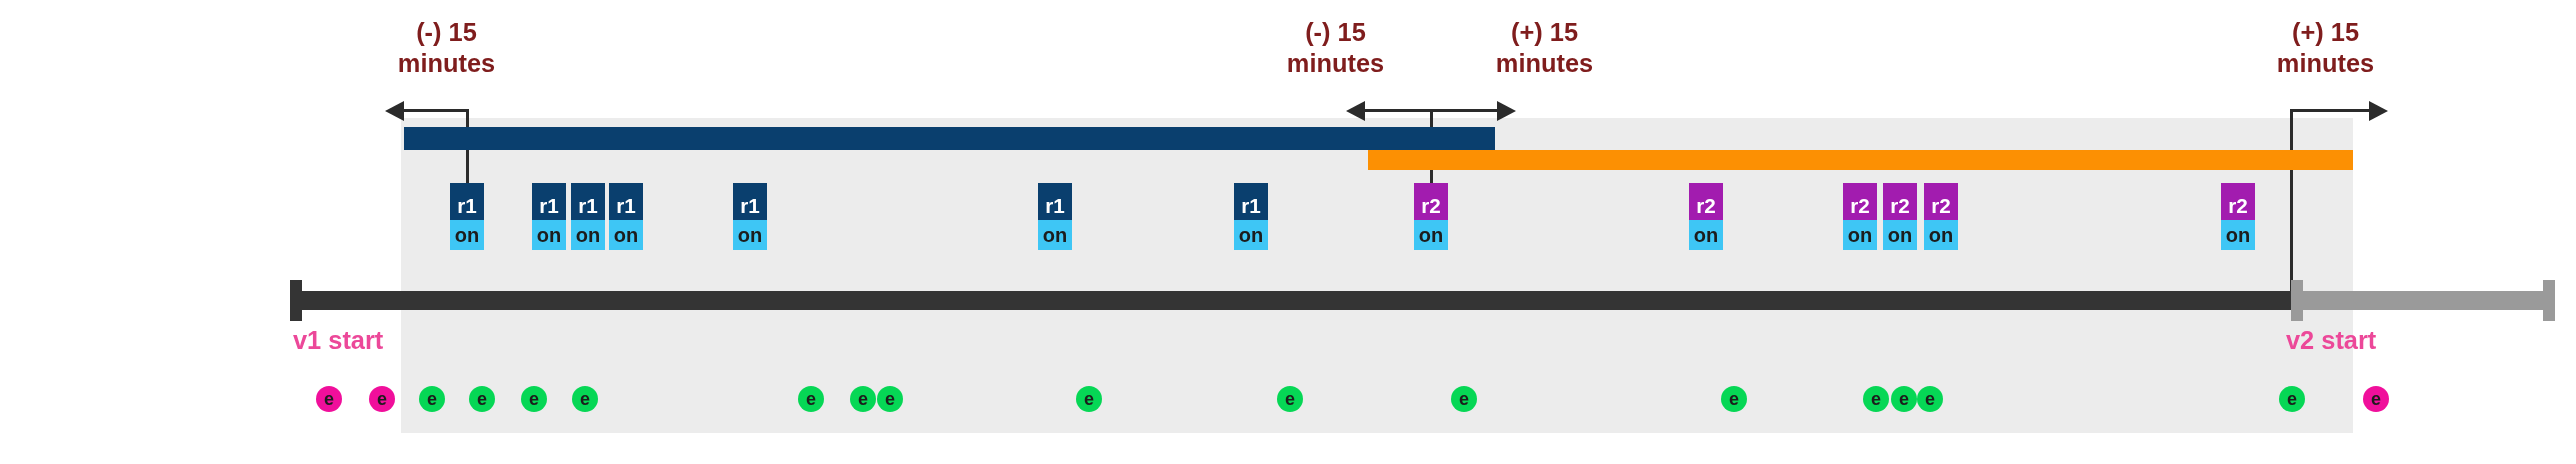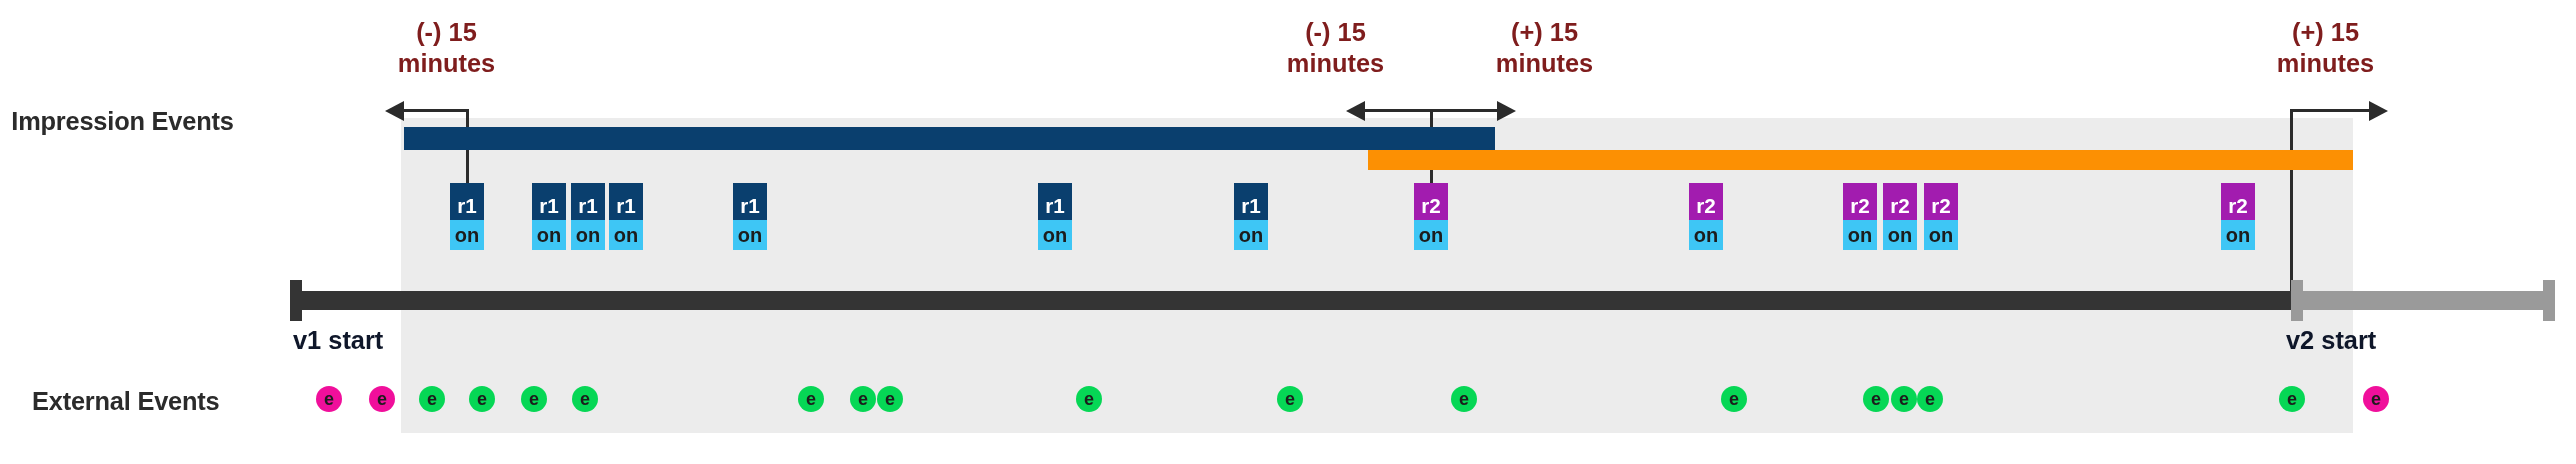--- a/index.html
+++ b/index.html
@@ -53,21 +53,21 @@
   
   .tl-bar{position:absolute;height:19px;}
   .tl-bar.dark{background:#343434;}
   .tl-bar.light{background:#9a9a9a;}
   .tl-cap{position:absolute;width:12.2px;height:41px;}
   .tl-cap.dark{background:#343434;}
   .tl-cap.light{background:#9a9a9a;}
 
   .tl-text{
     position:absolute;
-    font-size:25.4px;font-weight:700;color:#0f172a;
+    font-size:25.4px;font-weight:700;color:#ec4899;
     white-space:nowrap;
   }
 
   
   .ev{
     position:absolute;
     width:26px;height:26px;border-radius:50%;
     display:flex;align-items:center;justify-content:center;
     font-size:18px;font-weight:600;
     line-height:1;
@@ -140,21 +140,20 @@
       <div class="vline" style="left: 2290px; top: 109px; height: 188px;"></div>
       <div class="hline" style="left: 2291px; top: 109px; width: 78px;"></div>
       <div class="arrow right" style="top: 101px; left: 2369px;"></div>
     </div>
 
   <div id="vbars">
       <div class="vbar v1" style="left: 404px; top: 127px; width: 1091px; height: 22.6px; background: rgb(10, 63, 110);"></div>
       <div class="vbar v2" style="left: 1368px; top: 150px; width: 985px; height: 20px; background: rgb(252, 144, 3);"></div>
     </div>
 
-  <div class="row-label" id="impression-label" style="left:11.3px; top:107px;">Impression Events</div>
 
   <div id="chips">
       <div class="chip r1" style="left: 450px; top: 183px;">r1</div>
       <div class="chip on" style="left: 450px; top: 220px;">on</div>
       <div class="chip r1" style="left: 532px; top: 183px;">r1</div>
       <div class="chip on" style="left: 532px; top: 220px;">on</div>
       <div class="chip r1" style="left: 571px; top: 183px;">r1</div>
       <div class="chip on" style="left: 571px; top: 220px;">on</div>
       <div class="chip r1" style="left: 609px; top: 183px;">r1</div>
       <div class="chip on" style="left: 609px; top: 220px;">on</div>
@@ -181,21 +180,20 @@
   <div id="timeline">
       <div class="tl-cap dark" style="left: 290px; top: 280px;"></div>
       <div class="tl-bar dark" style="left: 290px; top: 291px; width: 2002px;"></div>
       <div class="tl-cap light" style="left: 2291px; top: 280px;"></div>
       <div class="tl-bar light" style="left: 2291px; top: 291px; width: 264px;"></div>
       <div class="tl-cap light" style="left: 2543px; top: 280px;"></div>
       <div class="tl-text" style="left: 293px; top: 326px;">v1 start</div>
       <div class="tl-text" style="left: 2286px; top: 326px;">v2 start</div>
     </div>
 
-  <div class="row-label" id="external-label" style="left:32px; top:387px;">External Events</div>
 
   <div id="events">
       <div class="ev pink" style="left: 316px; top: 386px;">e</div>
       <div class="ev pink" style="left: 369px; top: 386px;">e</div>
       <div class="ev green" style="left: 419px; top: 386px;">e</div>
       <div class="ev green" style="left: 469px; top: 386px;">e</div>
       <div class="ev green" style="left: 521px; top: 386px;">e</div>
       <div class="ev green" style="left: 572px; top: 386px;">e</div>
       <div class="ev green" style="left: 798px; top: 386px;">e</div>
       <div class="ev green" style="left: 850px; top: 386px;">e</div>

